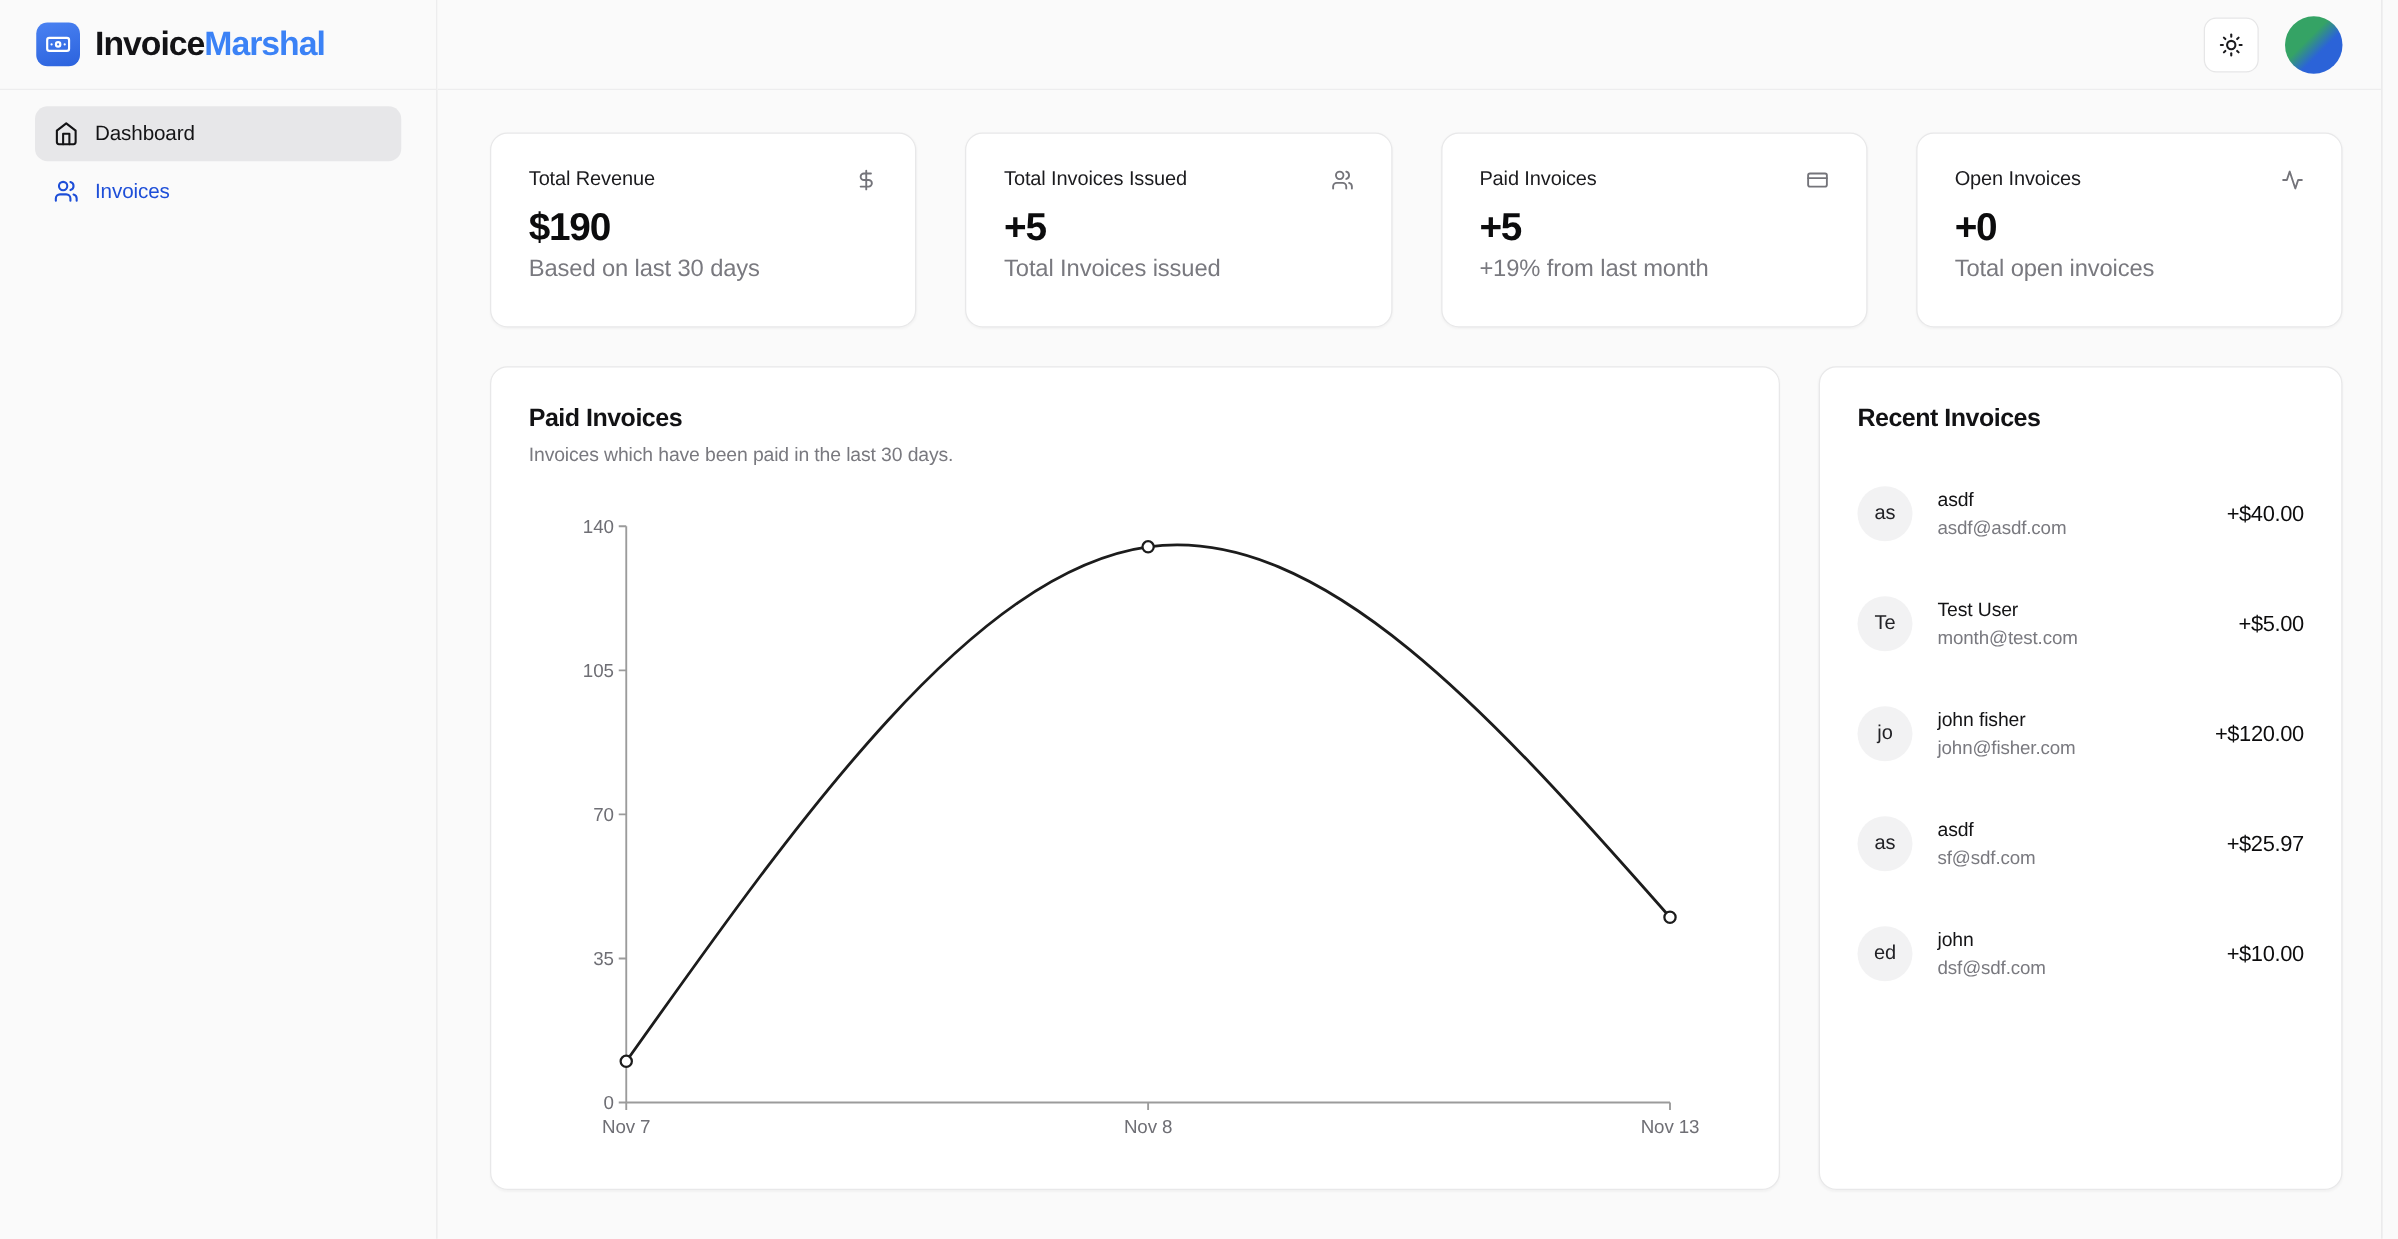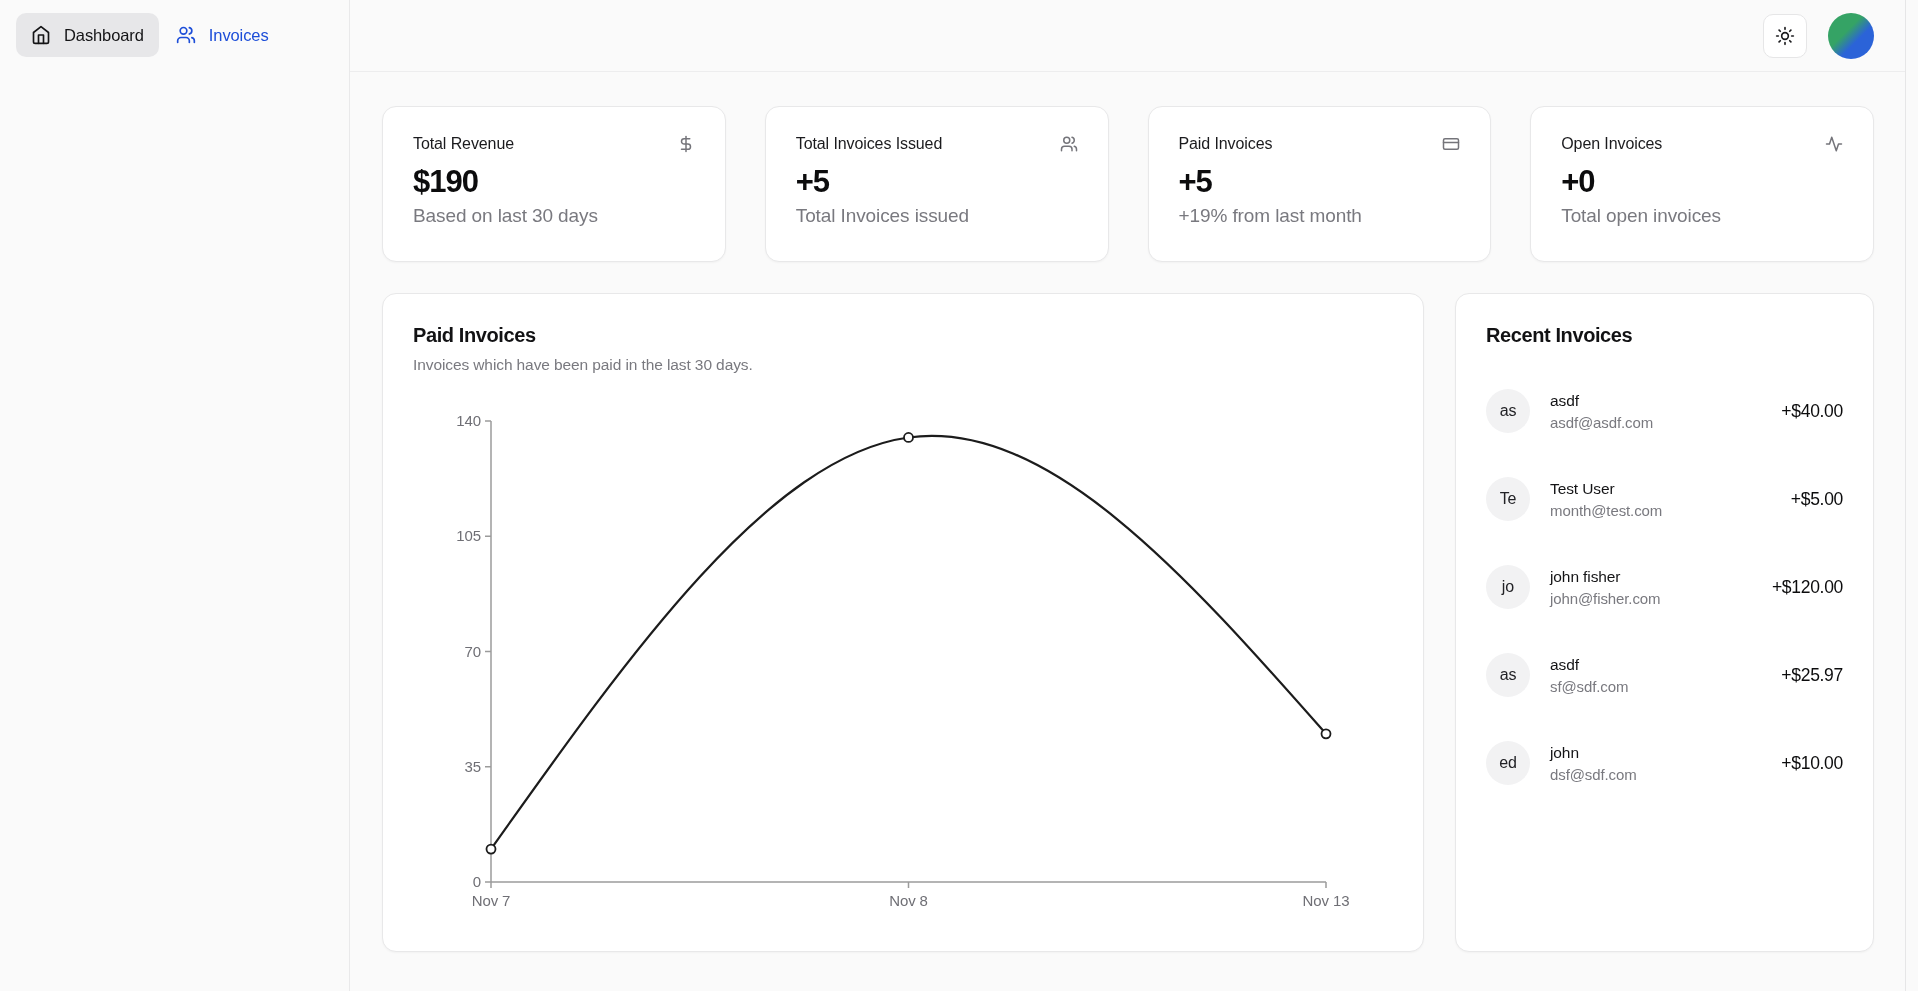--- a/index.html
+++ b/index.html
@@ -10,41 +10,41 @@
   .sidebar { position:absolute; left:0; top:0; width:350px; height:991px;
              background:#fafafa; border-right:1px solid #e9e9ea; }
   .logo-row { height:72px; border-bottom:1px solid #ededee; display:flex; align-items:center;
               padding:0 18px 0 29px; gap:12px; cursor:pointer; }
   .logo-badge { width:35px; height:35px; border-radius:9px; flex:none;
                 background:linear-gradient(165deg,#4a82f2,#2b62dd);
                 display:grid; place-items:center; color:#fff; }
   .logo-badge svg { width:21px; height:21px; }
   .brand { font-size:27px; font-weight:700; letter-spacing:-0.8px; color:#131316; white-space:nowrap; }
   .brand .accent { color:#3b82f6; }
-  .nav { padding:13px 16px; display:flex; flex-direction:row; gap:2px; }
+  .nav { padding:13px 28px; display:flex; flex-direction:column; gap:2px; }
   .nav-item { height:44px; border-radius:10px; display:flex; align-items:center; gap:13px;
               padding:0 15px; font-size:16.5px; color:#1d4ed8; cursor:pointer; }
   .nav-item.active { background:#e7e7e9; color:#141416; }
   .nav-item svg { width:20px; height:20px; flex:none; }
 
   
   .header { position:absolute; left:350px; top:0; right:13px; height:72px;
             border-bottom:1px solid #ededee; background:#fafafa;
             display:flex; align-items:center; justify-content:flex-end; gap:21px; padding-right:31px; }
   .theme-btn { width:44px; height:44px; border-radius:10px; border:1px solid #e6e6e7; background:#fff;
                display:grid; place-items:center; color:#1b1b1e; cursor:pointer; }
   .theme-btn svg { width:20px; height:20px; }
   .avatar-btn { width:46px; height:46px; border-radius:50%; border:none; cursor:pointer;
                 background:linear-gradient(135deg,#35a365 0%,#35a365 40%,#2b63d8 62%,#2b63d8 100%); }
 
   .gutter { position:absolute; right:0; top:0; width:13px; height:991px;
             background:#fafafa; border-left:1px solid #e6e6e7; }
 
   
-  .main { position:absolute; left:350px; top:72px; right:13px; padding:34px 31px 0 32px; }
+  .main { position:absolute; left:360px; top:72px; right:13px; padding:34px 31px 0 32px; }
   .stats-grid { display:grid; grid-template-columns:repeat(4,1fr); gap:39px; }
   .card { background:#fff; border:1px solid #e8e8e9; border-radius:14px;
           box-shadow:0 1px 2px rgba(0,0,0,.035); }
   .stat-card { height:156px; padding:28px 30px; }
   .stat-head { display:flex; justify-content:space-between; align-items:center;
                font-size:16px; color:#1b1b1e; }
   .stat-head .icon { color:#74747a; display:grid; place-items:center; }
   .stat-head .icon svg { width:18px; height:18px; }
   .stat-value { margin-top:11px; font-size:31px; font-weight:700; letter-spacing:-1px; color:#0c0c0d; }
   .stat-sub { margin-top:5px; font-size:19px; color:#79797f; }
@@ -62,20 +62,31 @@
                 display:grid; place-items:center; font-size:16px; color:#222226; }
   .inv-meta { margin-left:20px; }
   .inv-name { font-size:15.5px; color:#141416; }
   .inv-email { margin-top:4px; font-size:15px; color:#79797f; }
   .inv-amount { margin-left:auto; font-size:17.5px; font-weight:500; letter-spacing:-0.3px; color:#0c0c0d; }
 </style>
 </head>
 <body>
 
 <aside class="sidebar">
+  <div class="logo-row">
+    <span class="logo-badge">
+        <svg viewBox="0 0 24 24" fill="none" stroke="currentColor" stroke-width="2" stroke-linecap="round" stroke-linejoin="round" width="100%" height="100%">
+          <rect width="20" height="12" x="2" y="6" rx="2"></rect>
+          <circle cx="12" cy="12" r="2"></circle>
+          <path d="M6 12h.01"></path>
+          <path d="M18 12h.01"></path>
+        </svg>
+      </span>
+    <span class="brand"><span>Invoice</span><span class="accent">Marshal</span></span>
+  </div>
   <nav class="nav">
       <div class="nav-item active">
         <span style="width: 20px; height: 20px; display: grid; place-items: center; flex: 0 0 auto;">
           <svg viewBox="0 0 24 24" fill="none" stroke="currentColor" stroke-width="2" stroke-linecap="round" stroke-linejoin="round" width="100%" height="100%">
             <path d="m3 9 9-7 9 7v11a2 2 0 0 1-2 2H5a2 2 0 0 1-2-2z"></path>
             <path d="M9 22V12h6v10"></path>
           </svg>
         </span>
         <span>Dashboard</span>
       </div>

